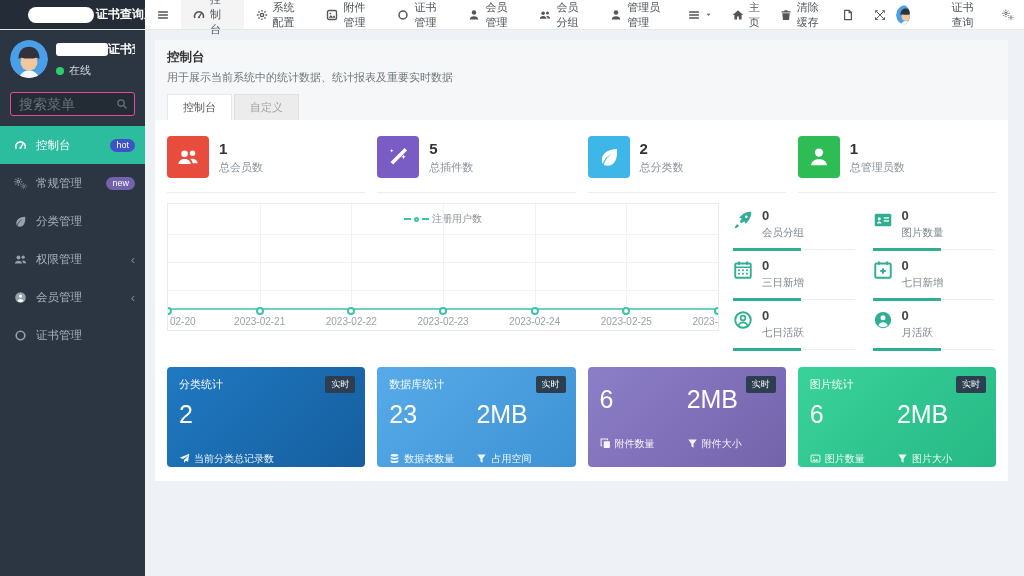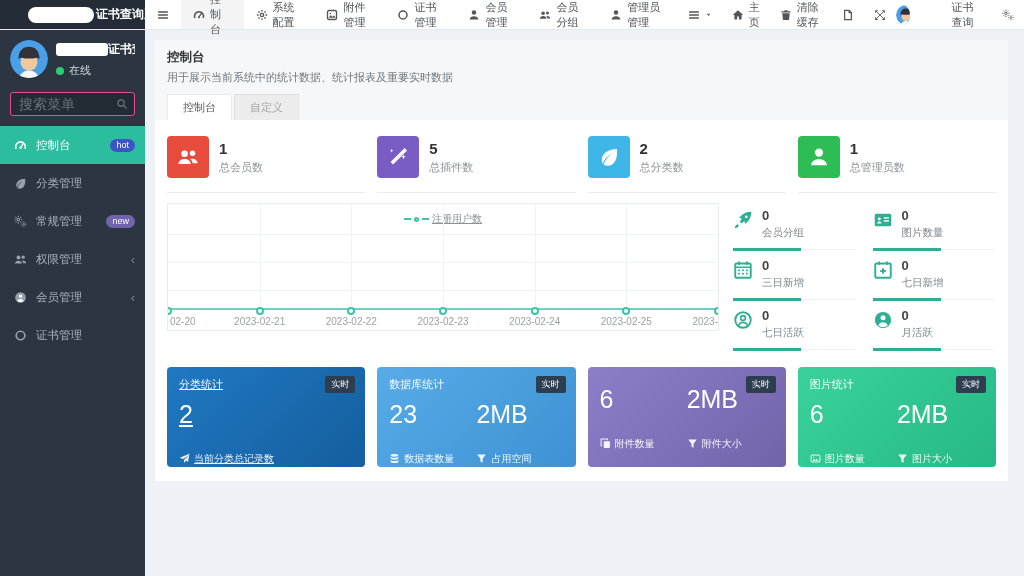--- a/index.html
+++ b/index.html
@@ -60,21 +60,21 @@
   .stats-row { display:flex; gap:12px; }
   .stat { flex:1; display:flex; align-items:center; gap:10px; padding:8px 0 14px; border-bottom:1px solid #e9edf0; }
   .stat-ic { width:42px; height:42px; border-radius:4px; color:#fff; display:flex; align-items:center; justify-content:center; }
   .stat-ic .ic { width:22px; height:22px; }
   .stat-num { font-size:15px; font-weight:bold; color:#333; }
   .stat-lbl { font-size:11px; color:#8a9299; margin-top:3px; }
 
   
   .mid-row { display:flex; gap:12px; margin-top:10px; }
   .chart-box { width:552px; height:128px; border:1px solid #e8ecef; position:relative; overflow:hidden; flex:none; }
-  .legend { position:absolute; top:8px; left:0; right:0; display:flex; justify-content:center; align-items:center; gap:3px; font-size:10px; color:#8a9299; cursor:pointer;text-decoration:underline; }
+  .legend { position:absolute; top:8px; left:0; right:0; display:flex; justify-content:center; align-items:center; gap:3px; font-size:10px; color:#8a9299; cursor:pointer; }
   .legend .seg { width:7px; height:2px; background:#3ec3a8; }
   .legend .ring { width:5px; height:5px; border:2px solid #3ec3a8; border-radius:50%; background:#fff; }
   .hline { position:absolute; left:0; right:0; height:1px; background:#f0f3f5; }
   .vline { position:absolute; top:0; bottom:20px; width:1px; background:#f0f3f5; }
   .sline { position:absolute; left:0; right:0; bottom:20px; height:2px; background:#6fd0bf; }
   .mdot { position:absolute; bottom:15px; width:8px; height:8px; border:2px solid #3ec3a8; border-radius:50%; background:#fff; transform:translateX(-50%); }
   .xl { position:absolute; bottom:3px; font-size:10px; color:#9aa2a9; white-space:nowrap; }
   .xl.mid { transform:translateX(-50%); }
   .xl.last { transform:translateX(-50%); }
 
@@ -363,30 +363,30 @@
   <div class="menu">
     <div class="menu-item active">
       <svg class="ic">
           <use href="#sy-gauge"></use>
         </svg>
       <span>控制台</span>
       <span class="badge" style="background: rgb(61, 84, 198);">hot</span>
     </div>
     <div class="menu-item">
       <svg class="ic">
-          <use href="#sy-leaf"></use>
-        </svg>
-      <span>分类管理</span>
+          <use href="#sy-cogs"></use>
+        </svg>
+      <span>常规管理</span>
+      <span class="badge" style="background: rgb(113, 100, 173);">new</span>
     </div>
     <div class="menu-item">
       <svg class="ic">
-          <use href="#sy-cogs"></use>
-        </svg>
-      <span>常规管理</span>
-      <span class="badge" style="background: rgb(113, 100, 173);">new</span>
+          <use href="#sy-leaf"></use>
+        </svg>
+      <span>分类管理</span>
     </div>
     <div class="menu-item">
       <svg class="ic">
           <use href="#sy-users"></use>
         </svg>
       <span>权限管理</span>
       <span class="chev">‹</span>
     </div>
     <div class="menu-item">
       <svg class="ic">
@@ -548,21 +548,21 @@
               </svg>
             <div>
                 <div class="qnum">0</div>
                 <div class="qlbl">月活跃</div>
               </div>
           </div>
         </div>
       </div>
 
       <div class="cards-row">
-        <div class="card" style="background: linear-gradient(135deg, rgb(32, 121, 194), rgb(21, 94, 158)); text-decoration: underline;">
+        <div class="card" style="background: linear-gradient(135deg, rgb(32, 121, 194), rgb(21, 94, 158));">
           <div class="card-title">分类统计</div>
           <div class="badge-rt">实时</div>
           <div class="card-vals">
             <div class="metric full">
               <div class="mval">2</div>
               <div class="mlbl">
                   <svg class="ic">
                     <use href="#sy-send"></use>
                   </svg>
                   <span>当前分类总记录数</span>

